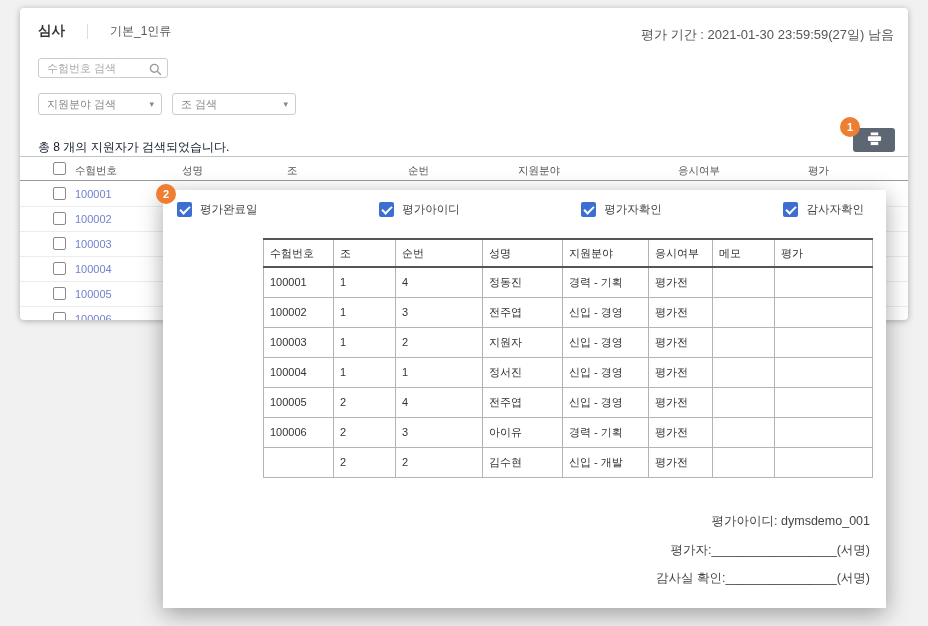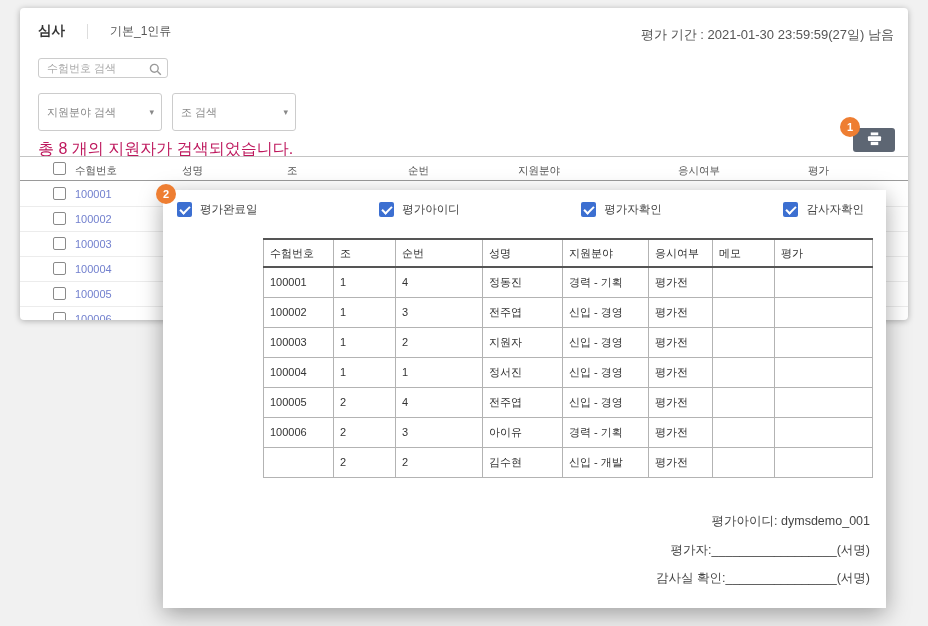--- a/index.html
+++ b/index.html
@@ -27,28 +27,28 @@
   .field { position:absolute; top:50px; width:130px; height:20px; }
   .field input {
     width:100%; height:100%; border:1px solid #ccc; border-radius:3px;
     padding:0 24px 0 8px; font-size:11px; color:#333; outline:none;
     font-family:inherit;
   }
   .field input::placeholder { color:#a9a9a9; }
   .field .mag { position:absolute; right:6px; top:4px; }
 
   .dropdown {
-    position:absolute; top:85px; width:124px; height:38px;
+    position:absolute; top:85px; width:124px; height:22px;
     border:1px solid #ccc; border-radius:3px; background:#fff;
     display:flex; align-items:center; justify-content:space-between;
     padding:0 7px 0 8px; font-size:11px; color:#8a8a8a; cursor:pointer;
   }
   .caret { font-size:9px; color:#888; line-height:1; }
 
-  .count { position:absolute; left:18px; top:131px; font-size:16px; color:#be185d; }
+  .count { position:absolute; left:18px; top:131px; font-size:12px; color:#0f172a; }
 
   .print-btn {
     position:absolute; left:833px; top:120px; width:42px; height:24px;
     background:#5d6673; border:none; border-radius:3px; cursor:pointer;
     display:flex; align-items:center; justify-content:center;
   }
   .badge {
     position:absolute; width:20px; height:20px; border-radius:50%;
     background:#ee7e32; color:#fff; font-size:11px; font-weight:700;
     display:flex; align-items:center; justify-content:center; z-index:3;

